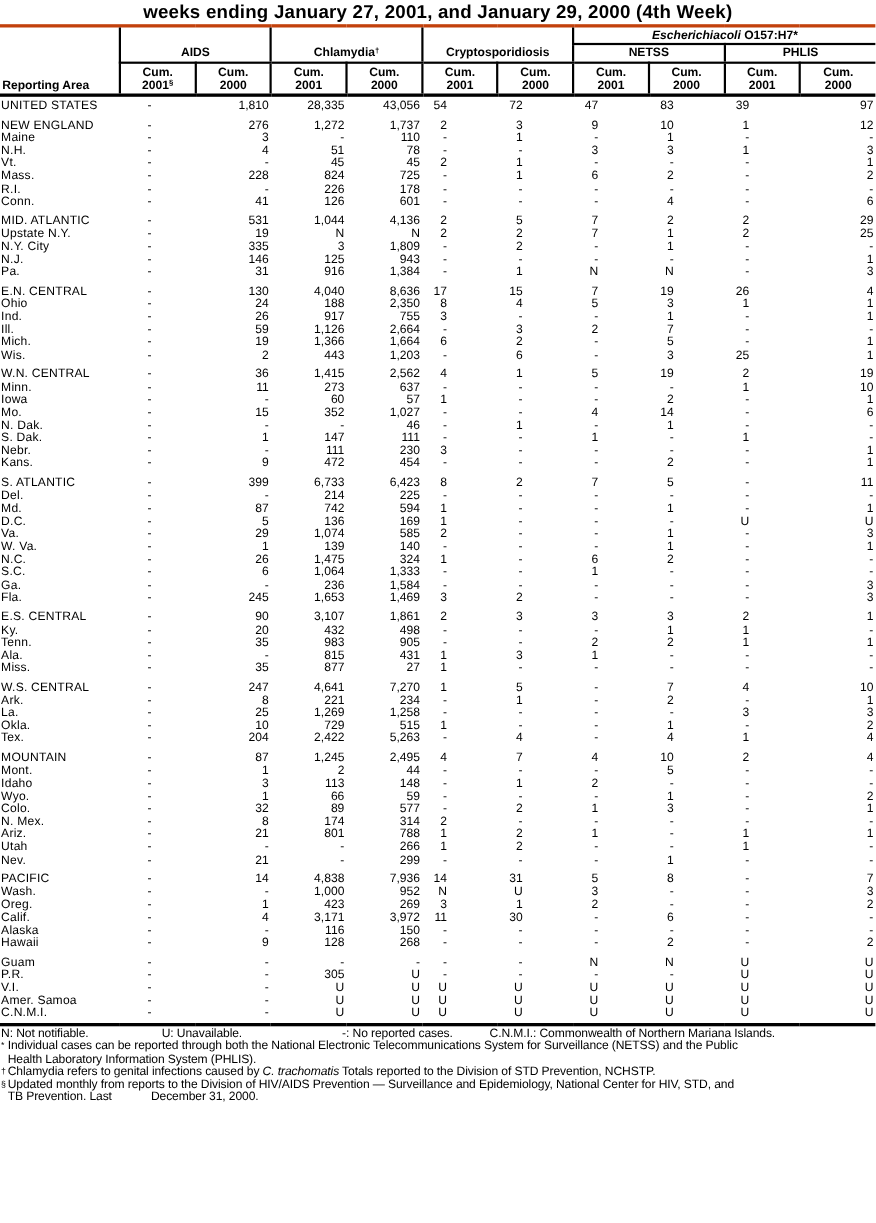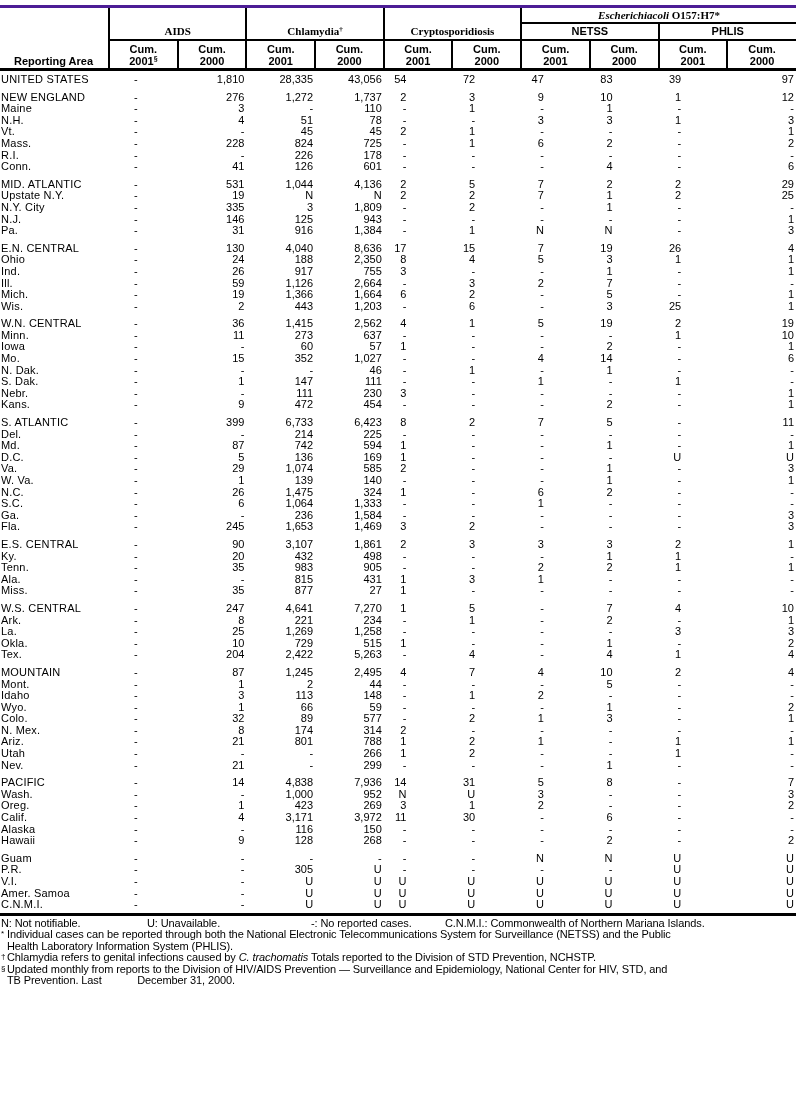--- a/index.html
+++ b/index.html
@@ -26,30 +26,30 @@
   table.main col.area { width: 109px; }
   table.main col.num { width: 68.7px; }
   .hdr th {
     font-weight: bold;
     font-size: 11px;
     padding: 0;
     line-height: 11px;
     text-align: center;
     vertical-align: bottom;
   }
-  .hdr-top td, .hdr-top th { border-top: 3px solid #4c1d95; font-family: Liberation Serif, serif; }
+  .hdr-top td, .hdr-top th { border-top: 3px solid #c2410c; }
   th.grp { border-left: 2px solid #000; }
   .hdr1 th { height: 16px; }
   .hdr1 th.ecoli { border-bottom: 2px solid #000; font-style: normal; font-weight: bold; height: 14px; vertical-align: middle;}
   .hdr1 th.ecoli i { font-style: italic; }
   .hdr2 th { height: 15px; border-bottom: 2px solid #000; vertical-align: middle; }
   .hdr2 th.sub { border-left: 2px solid #000; }
   .hdr3 th { height: 27px; border-bottom: 3px solid #000; line-height: 12px; vertical-align: middle; }
   .hdr3 th.cb { border-left: 2px solid #000; }
-  .hdr3 th.area-h { text-align: left; vertical-align: bottom; padding-left: 14px; padding-bottom: 1px; }
+  .hdr3 th.area-h { text-align: left; vertical-align: bottom; padding-left: 2px; padding-bottom: 1px; }
   sup { font-size: 7px; vertical-align: top; line-height: 7px; }
 
   tbody td {
     font-size: 11px;
     line-height: 11.6px;
     padding: 0;
     white-space: nowrap;
   }
   tbody td.area { text-align: left; padding-left: 1px; letter-spacing: 0.2px; }
   tbody td.v { text-align: right; }
@@ -67,20 +67,21 @@
   .notes .row1 { display: flex; }
   .notes .row1 span { display: inline-block; }
   .notes .fn { position: relative; padding-left: 6px; }
   .notes .fn .mark { position: absolute; left: 0; top: -1px; font-size: 8px; }
   .notes i { font-style: italic; }
 </style>
 </head>
 <body>
 
 <div class="title">
+  <div>weeks ending January 27, 2001, and January 29, 2000 (4th Week)</div>
 </div>
 
 <table class="main">
   <colgroup>
     <col class="area">
     <col class="num">
       <col class="num">
       <col class="num">
       <col class="num">
       <col class="num">

